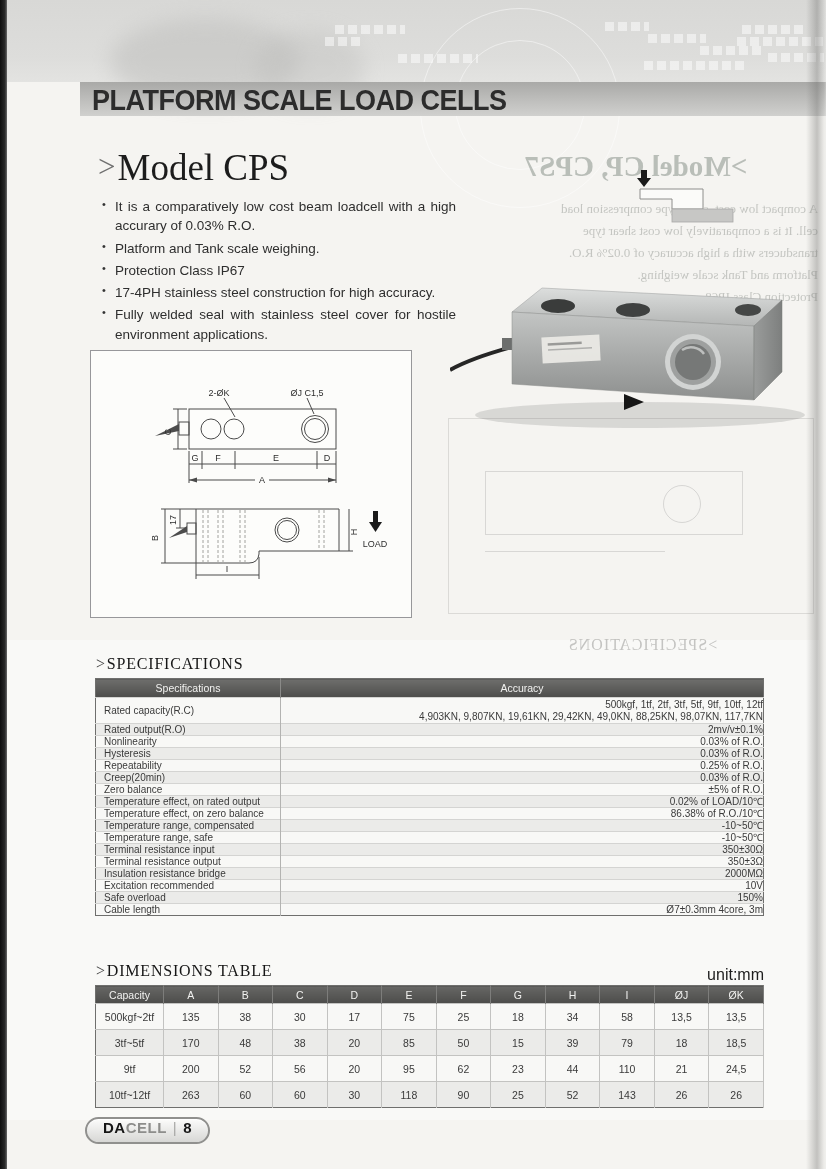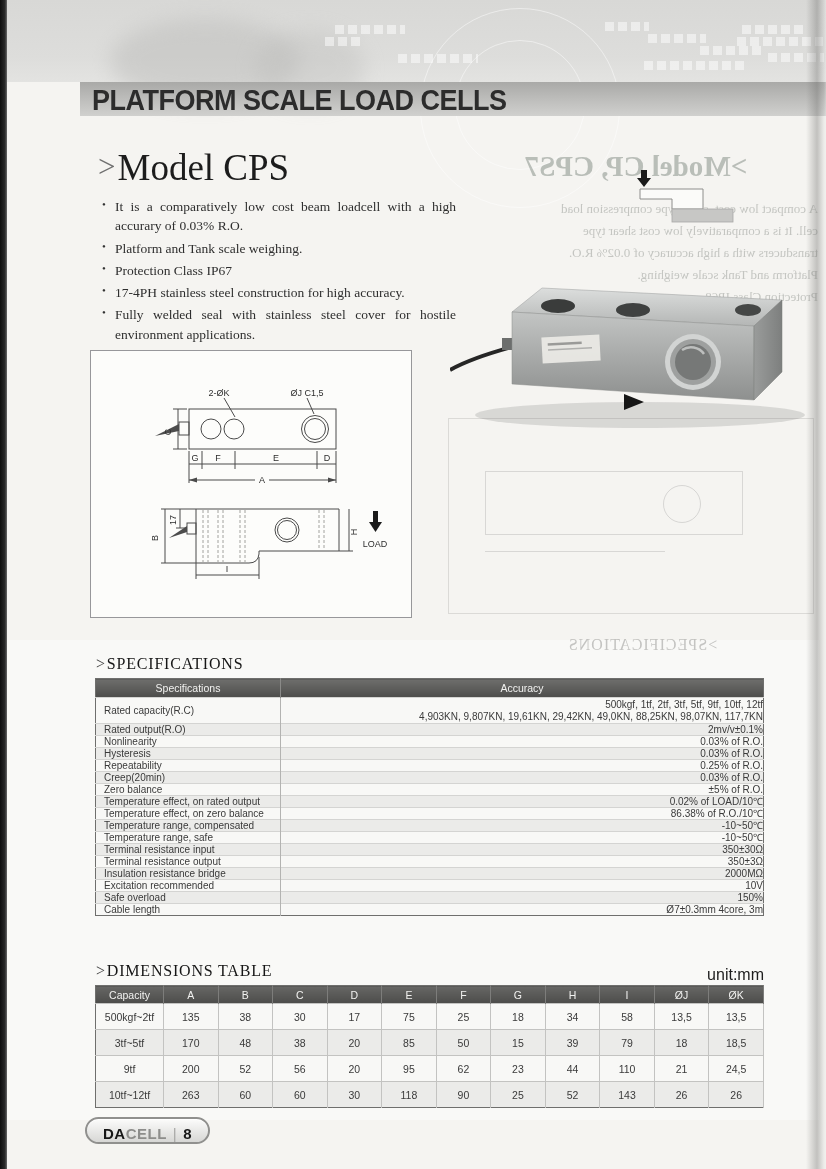--- a/index.html
+++ b/index.html
@@ -25,21 +25,21 @@
     background:linear-gradient(180deg,#a9a9a7 0%,#bfbfbd 55%,#d0d0ce 100%);
     display:flex; align-items:flex-end; }
   .banner .title { display:inline-block; padding-left:12px;
     font-weight:bold; font-size:27px; letter-spacing:-0.5px; color:#2c2c2c;
     transform:scaleY(1.1); transform-origin:left center; }
   
   .model-heading { position:absolute; left:98px; top:146px;
     font-family:"Liberation Serif", serif; font-size:37px; color:#1c1c1c; }
   .model-heading .chev { color:#6f6f6f; font-size:31px; vertical-align:3px; margin-right:2px; }
   .bullets { position:absolute; left:102px; top:197px; width:354px; list-style:none;
-    font-family:Liberation Serif, serif; font-size:13.5px; color:#2e2e2e; line-height:1.43; }
+    font-family:Liberation Sans, sans-serif; font-size:13.5px; color:#2e2e2e; line-height:1.43; }
   .bullets li { padding-left:13px; position:relative; margin-bottom:3px; text-align:justify; }
   .bullets li::before { content:"•"; position:absolute; left:0; top:0; font-size:11px; color:#333; }
   
   .ghost { pointer-events:none; }
   .ghost-heading { position:absolute; left:468px; top:150px; width:336px; text-align:center;
     font-family:"Liberation Serif", serif; font-weight:bold; font-size:29px;
     color:rgba(125,136,128,.5); transform:scaleX(-1); filter:blur(.6px); }
   .ghost-lines { position:absolute; left:446px; top:198px; width:372px;
     font-family:"Liberation Serif", serif; font-size:13px; line-height:1.7;
     color:rgba(115,122,116,.38); transform:scaleX(-1); filter:blur(.5px); }
@@ -81,21 +81,21 @@
   .dim-table { position:absolute; left:95px; top:985px; width:669px;
     border:1px solid #6f6f6d; font-size:10.5px; color:#3a3a3a; table-layout:fixed; }
   .dim-table th { height:18px; background:linear-gradient(180deg,#676765,#4c4c4a);
     color:#f2f2f0; font-weight:normal; font-size:10.5px; border-right:1px solid #7d7d7b; }
   .dim-table th:first-child { width:68px; }
   .dim-table td { height:26px; text-align:center; border-right:1px solid #c3c3c1; border-top:1px solid #c3c3c1; }
   .dim-table tbody tr:nth-child(even) { background:#ebebe9; }
   .dim-table tbody tr:nth-child(odd)  { background:#f8f8f6; }
   
   .footer-pill { position:absolute; left:85px; top:1117px; height:27px; padding:0 16px;
-    display:inline-flex; align-items:flex-end; border-radius:14px;
+    display:inline-flex; align-items:flex-start; border-radius:14px;
     border:2px solid #90908e; background:linear-gradient(180deg,#fcfcfb,#d7d7d5);
     box-shadow:inset 0 1px 0 rgba(255,255,255,.9); font-size:15px; letter-spacing:.5px; }
   .footer-pill .b-bold { font-weight:bold; color:#161616; }
   .footer-pill .b-light { color:#8d8d8b; font-weight:bold; }
   .footer-pill .b-div { color:#a8a8a6; margin:0 6px; font-weight:normal; }
   .footer-pill .b-page { font-weight:bold; color:#161616; }
 </style>
 </head>
 <body>
 

